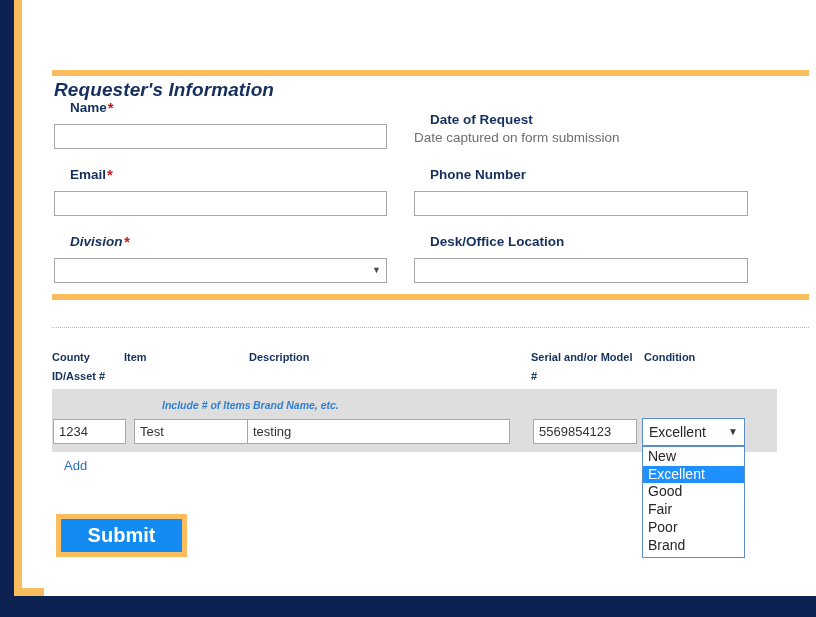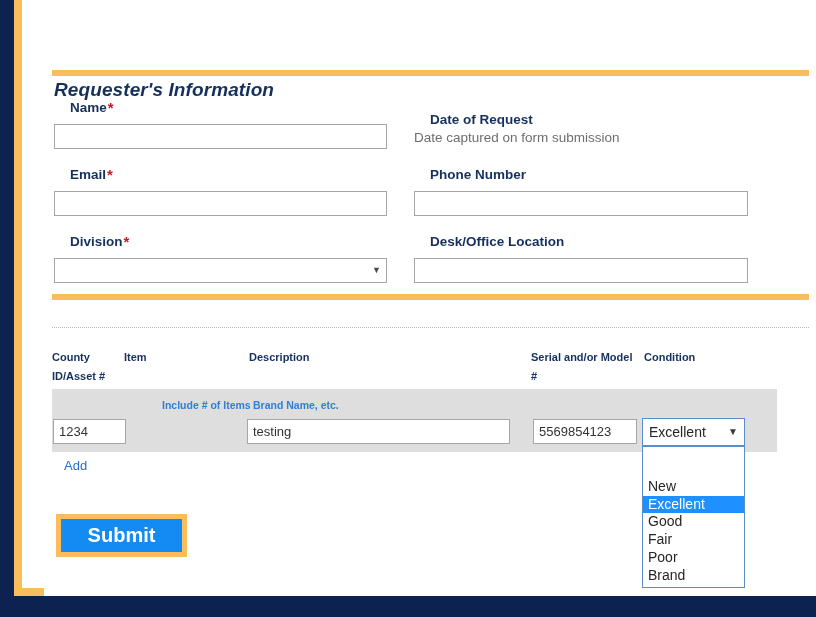--- a/index.html
+++ b/index.html
@@ -110,21 +110,21 @@
     font-size: 13.5px;
     color: #6e6e6e;
     white-space: nowrap;
   }
 
   
   #label-name  { left: 10px; top: 100px; }
   #input-name  { left: 10px; top: 124px; width: 333px; }
   #label-email { left: 10px; top: 167px; }
   #input-email { left: 10px; top: 191px; width: 333px; }
-  #label-division { left: 10px; top: 234px; }
+  #label-division { left: 10px; top: 234px; font-style: italic; }
 
   .select-box {
     position: absolute;
     height: 25px;
     background: #ffffff;
     border: 1px solid #a6a6a6;
     font-family: "Liberation Sans", sans-serif;
     font-size: 13px;
     color: #333;
     display: flex;
@@ -166,20 +166,21 @@
 
   #item-row-band {
     position: absolute;
     left: 8px; top: 389px;
     width: 725px; height: 63px;
     background: #dedede;
   }
   .hint-text {
     position: absolute;
     font-size: 10.5px;
+    font-style: italic;
     font-weight: bold;
     color: #2f7fd4;
     white-space: nowrap;
     text-align: center;
   }
   #hint-items { left: 118px; top: 399px; }
   #hint-brand { left: 209px; top: 399px; }
 
   #cell-county { left: 9px;   top: 419px; width: 73px; }
   #cell-item   { left: 90px;  top: 419px; width: 133px; }
@@ -201,21 +202,21 @@
   }
   #cond-select .sel-text { flex: 1; }
   #cond-select .caret { font-size: 10px; color: #3a3a3a; }
 
   #cond-options {
     position: absolute;
     left: 598px; top: 446px;
     width: 103px;
     background: #ffffff;
     border: 1px solid #5b8dc8;
-    padding: 31px 0 3px 0;
+    padding: 1px 0 3px 0;
     z-index: 50;
   }
   .cond-option {
     font-size: 14px;
     color: #262626;
     line-height: 17.7px;
     padding: 0 5px;
     white-space: nowrap;
   }
   .cond-option.selected {
@@ -308,20 +309,21 @@
         <div>#</div>
       </div>
       <div class="col-header" id="hdr-cond">Condition</div>
 
       <div id="item-row-band"></div>
 
       <div class="hint-text" id="hint-items">Include # of Items</div>
       <div class="hint-text" id="hint-brand">Brand Name, etc.</div>
 
       <input class="text-input" id="cell-county" type="text" value="1234" style="">
+      <input class="text-input" id="cell-item" type="text" value="Test" style="">
       <input class="text-input" id="cell-desc" type="text" value="testing" style="">
       <input class="text-input" id="cell-serial" type="text" value="5569854123" style="">
 
       <div id="cond-select">
         <span class="sel-text">Excellent</span>
         <span class="caret">▼</span>
       </div>
 
       <div id="cond-options">
         <div class="cond-option">New</div>

